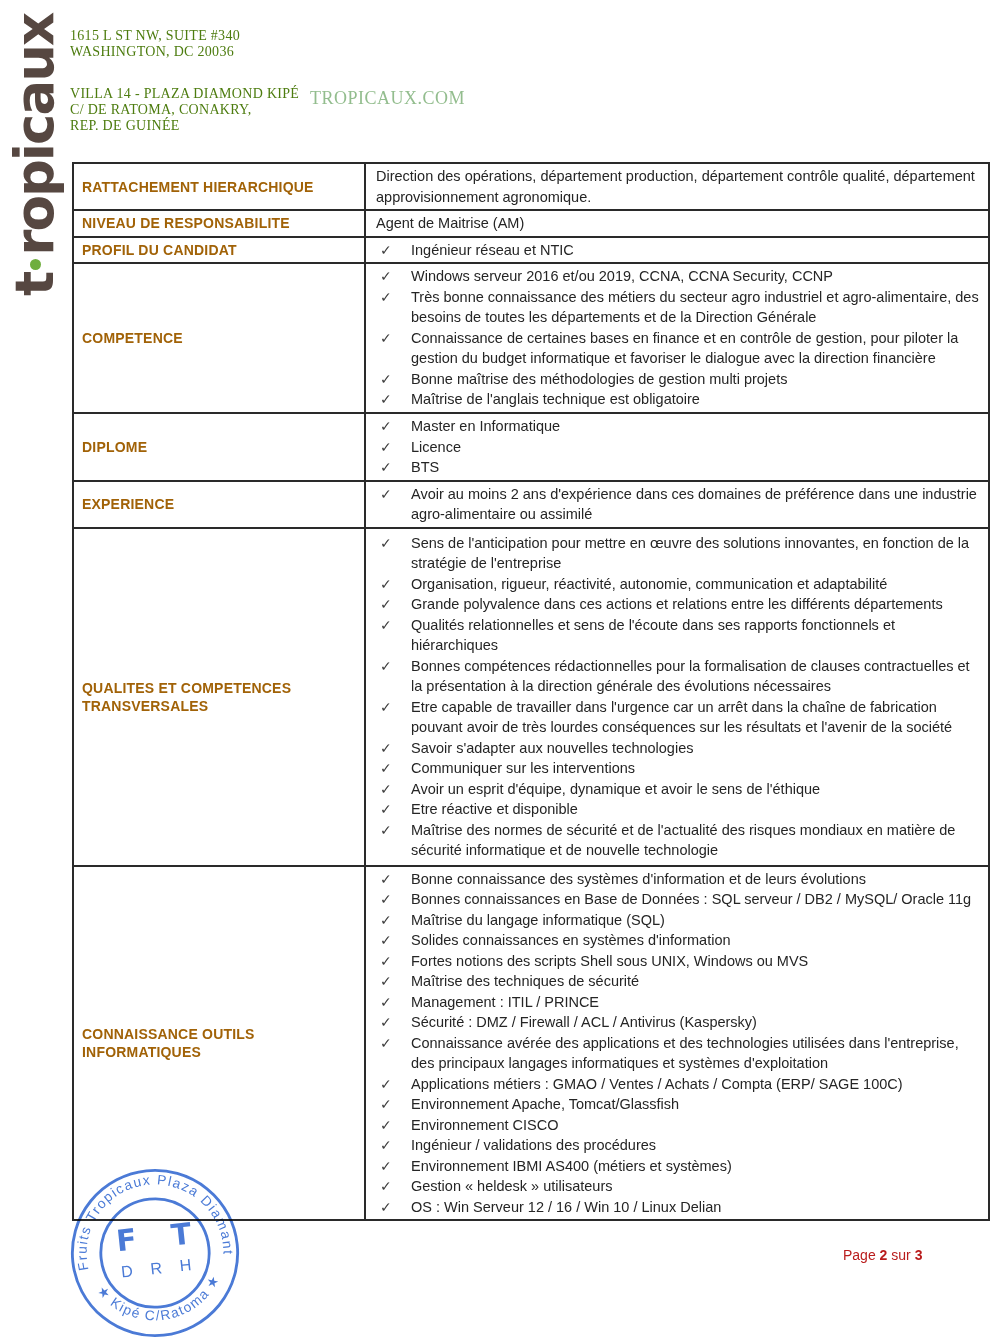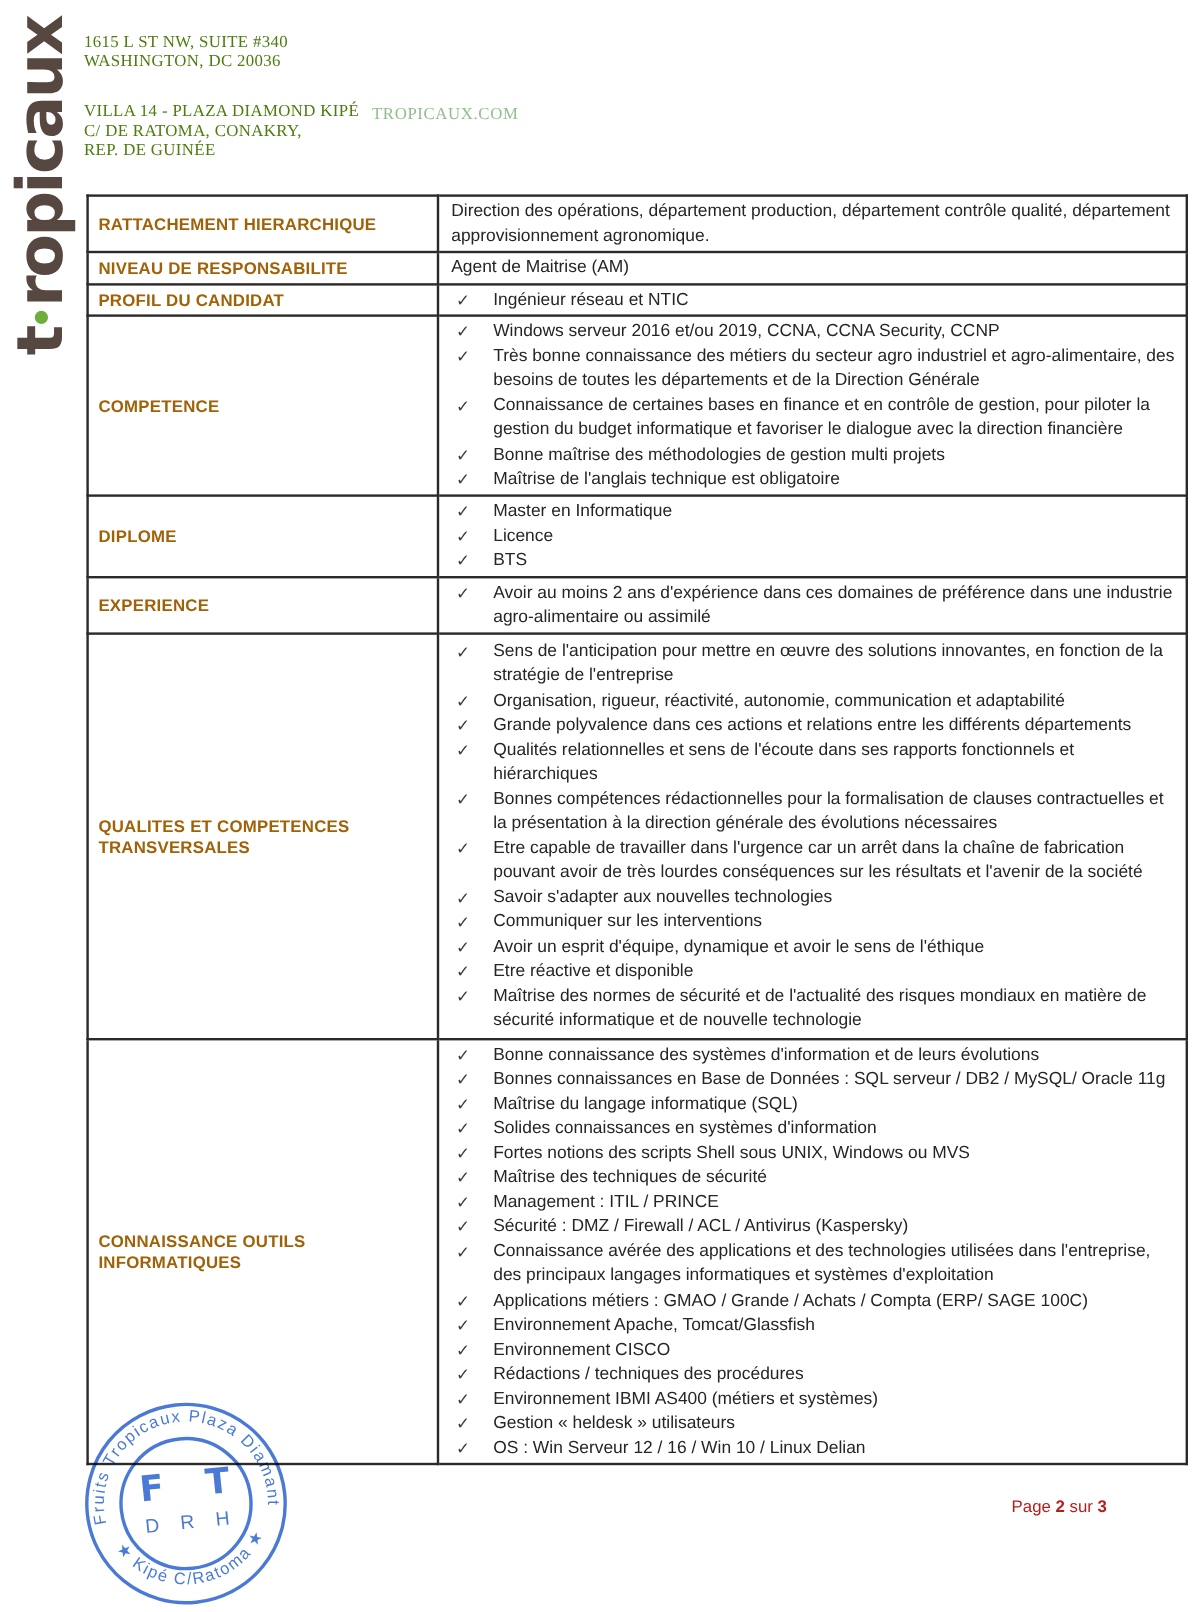--- a/index.html
+++ b/index.html
@@ -22,21 +22,21 @@
 
   
   .hdr{
     position:absolute;font-family:"Liberation Serif",serif;
     font-size:14px;line-height:16px;color:#4d7c0f;letter-spacing:.3px;
   }
   .hdr-us{top:28px;left:70px;}
   .hdr-gn{top:86px;left:70px;}
   .website{
     position:absolute;top:88px;left:310px;
-    font-family:"Liberation Serif",serif;font-size:14px;
+    font-family:"Liberation Serif",serif;font-size:18px;
     color:#93bd8e;letter-spacing:.5px;text-align:right;
   }
 
   
   table.job{
     position:absolute;top:162px;left:72px;width:918px;
     border-collapse:collapse;table-layout:fixed;
   }
   table.job th,table.job td{
     border:2px solid #2a2a2a;vertical-align:middle;
@@ -257,33 +257,33 @@
           <div class="check-item">
             <span class="check">✓</span>
             <span class="item-text">Sécurité : DMZ / Firewall / ACL / Antivirus (Kaspersky)</span>
           </div>
           <div class="check-item">
             <span class="check">✓</span>
             <span class="item-text">Connaissance avérée des applications et des technologies utilisées dans l'entreprise, des principaux langages informatiques et systèmes d'exploitation</span>
           </div>
           <div class="check-item">
             <span class="check">✓</span>
-            <span class="item-text">Applications métiers : GMAO / Grande / Achats / Compta (ERP/ SAGE 100C)</span>
+            <span class="item-text">Applications métiers : GMAO / Ventes / Achats / Compta (ERP/ SAGE 100C)</span>
           </div>
           <div class="check-item">
             <span class="check">✓</span>
             <span class="item-text">Environnement Apache, Tomcat/Glassfish</span>
           </div>
           <div class="check-item">
             <span class="check">✓</span>
             <span class="item-text">Environnement CISCO</span>
           </div>
           <div class="check-item">
             <span class="check">✓</span>
-            <span class="item-text">Rédactions / techniques des procédures</span>
+            <span class="item-text">Ingénieur / validations des procédures</span>
           </div>
           <div class="check-item">
             <span class="check">✓</span>
             <span class="item-text">Environnement IBMI AS400 (métiers et systèmes)</span>
           </div>
           <div class="check-item">
             <span class="check">✓</span>
             <span class="item-text">Gestion « heldesk » utilisateurs</span>
           </div>
           <div class="check-item">

